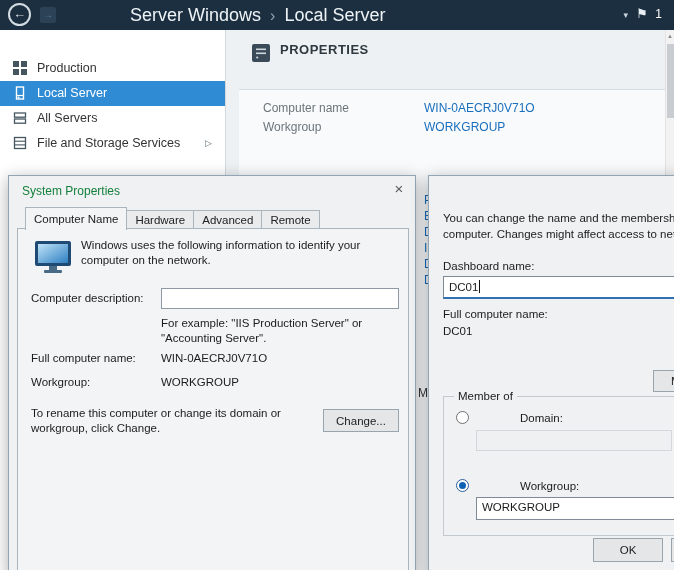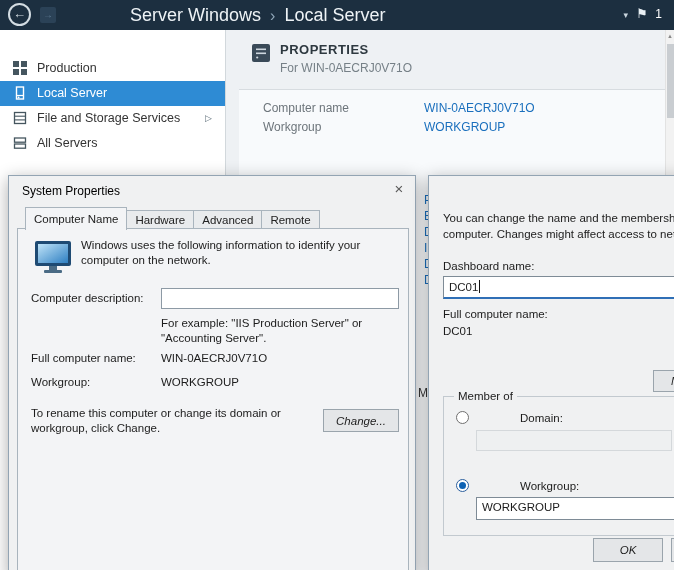--- a/index.html
+++ b/index.html
@@ -37,39 +37,39 @@
   .props-title { position:absolute; left:54px; top:12px; font-size:13px; font-weight:bold; letter-spacing:.5px; color:#2e3940; }
   .props-sub { position:absolute; left:54px; top:31px; font-size:12px; color:#768087; }
   .props-body { position:absolute; left:13px; top:59px; width:426px; height:481px; background:#f8fafc; border-top:1px solid #d7dce0; }
   .prop-label { position:absolute; left:37px; font-size:12px; color:#6d757b; white-space:nowrap; }
   .prop-value { position:absolute; left:198px; font-size:12px; color:#1a6fbd; text-decoration:none; white-space:nowrap; }
   .frag { position:absolute; left:192px; top:356px; font-size:12px; color:#333; }
 
   
   .dlg { position:absolute; background:#f0f1f2; border:1px solid #93a4b3; box-shadow:0 4px 16px rgba(0,0,0,.33);
          font-size:11.5px; color:#1c1c1c; }
-  .dlg-title { position:absolute; left:13px; top:8px; font-size:12px; color:#000000; white-space:nowrap; }
+  .dlg-title { position:absolute; left:13px; top:8px; font-size:12px; color:#15803d; white-space:nowrap; }
   .dlg-close { position:absolute; right:0; top:0; width:32px; height:26px; text-align:center; line-height:26px;
                font-size:15px; color:#5a5a5a; }
   #sysprops { left:8px; top:175px; width:408px; height:402px; }
   #sysprops .page-box { position:absolute; left:8px; top:52px; width:392px; height:350px; background:#f3f4f6;
                         border:1px solid #a9b4bd; border-bottom:none; }
   .tabs { position:absolute; left:16px; top:30px; height:23px; display:flex; align-items:flex-end; z-index:2; }
   .tab { height:19px; padding:3px 8px; background:#e9ebed; border:1px solid #a9b4bd; border-bottom:1px solid #a9b4bd;
          margin-right:-1px; font-size:11.5px; color:#222; white-space:nowrap; }
   .tab.active { height:23px; padding-top:5px; background:#f3f4f6; border-bottom:none; margin-bottom:-1px; z-index:3; }
   .monitor { position:absolute; left:24px; top:64px; }
   .sp-intro { position:absolute; left:72px; top:62px; width:330px; line-height:15px; }
   .sp-label { position:absolute; left:22px; white-space:nowrap; }
   .sp-value { position:absolute; left:152px; white-space:nowrap; }
   .sp-input { position:absolute; left:152px; top:112px; width:238px; height:21px; background:#fff;
               border:1px solid #8d9aa5; font-size:11.5px; padding:0 4px; font-family:inherit; }
   .sp-example { position:absolute; left:152px; top:140px; width:232px; line-height:15px; }
   .sp-hint { position:absolute; left:22px; top:230px; width:270px; line-height:15px; }
-  .btn { background:#e4e6e8; border:1px solid #9aa4ac; font-size:11.5px; color:#1c1c1c; font-family:inherit;font-style:italic; }
+  .btn { background:#e4e6e8; border:1px solid #9aa4ac; font-size:11.5px; color:#1c1c1c; font-family:inherit; }
   #change-btn { position:absolute; left:314px; top:233px; width:76px; height:23px; }
 
   #namechange { left:428px; top:175px; width:262px; height:402px; }
   .nc-line { position:absolute; left:14px; white-space:nowrap; }
   .nc-field { position:absolute; left:14px; top:100px; width:244px; height:23px; background:#fff;
               border:1px solid #7e8b96; border-bottom:2px solid #2f6fb6; padding:3px 5px; white-space:nowrap; }
   .text-caret { display:inline-block; width:1px; height:13px; background:#111; margin-left:1px; vertical-align:-2px; }
   #more-btn { position:absolute; left:224px; top:194px; width:72px; height:22px; }
   .groupbox { position:absolute; left:14px; top:220px; width:242px; height:140px; border:1px solid #c2c9cf; }
   .group-label { position:absolute; left:10px; top:-7px; background:#f0f1f2; padding:0 4px; }
@@ -116,50 +116,49 @@
     <div class="nav-item selected">
       <svg class="nicon" viewBox="0 0 14 14">
         <rect x="3.5" y="1" width="7" height="12" fill="none" stroke="currentColor" stroke-width="1.4"></rect>
         <line x1="3.5" y1="9.5" x2="10.5" y2="9.5" stroke="currentColor" stroke-width="1.2"></line>
         <circle cx="5.6" cy="11.4" r="0.9" fill="currentColor"></circle>
       </svg>
       <span>Local Server</span>
     </div>
     <div class="nav-item">
       <svg class="nicon" viewBox="0 0 14 14">
+        <rect x="1.5" y="2" width="11" height="4.2" fill="none" stroke="currentColor" stroke-width="1.3"></rect>
+        <rect x="1.5" y="8" width="11" height="4.2" fill="none" stroke="currentColor" stroke-width="1.3"></rect>
+      </svg>
+      <span>All Servers</span>
+    </div>
+    <div class="nav-item">
+      <svg class="nicon" viewBox="0 0 14 14">
         <rect x="1.5" y="1.5" width="11" height="11" fill="none" stroke="currentColor" stroke-width="1.3"></rect>
         <line x1="1.5" y1="5.2" x2="12.5" y2="5.2" stroke="currentColor" stroke-width="1.1"></line>
         <line x1="1.5" y1="8.9" x2="12.5" y2="8.9" stroke="currentColor" stroke-width="1.1"></line>
       </svg>
       <span>File and Storage Services</span>
       <span class="expander">▷</span>
-    </div>
-    <div class="nav-item">
-      <svg class="nicon" viewBox="0 0 14 14">
-        <rect x="1.5" y="2" width="11" height="4.2" fill="none" stroke="currentColor" stroke-width="1.3"></rect>
-        <rect x="1.5" y="8" width="11" height="4.2" fill="none" stroke="currentColor" stroke-width="1.3"></rect>
-      </svg>
-      <span>All Servers</span>
     </div>
   </nav>
 
   <main class="content">
     <div class="scrollbar">
       <span class="sb-arrow">▲</span>
       <div class="sb-thumb"></div>
     </div>
 
     <svg class="tile-icon" width="18" height="18" viewBox="0 0 18 18">
       <rect width="18" height="18" rx="2" fill="#3a4a58"></rect>
       <rect x="4" y="4.5" width="10" height="1.6" fill="#cfd8df"></rect>
       <rect x="4" y="8.5" width="10" height="1.6" fill="#cfd8df"></rect>
       <circle cx="5.2" cy="13.5" r="1.1" fill="#cfd8df"></circle>
     </svg>
     <div class="props-title">PROPERTIES</div>
-    <div class="props-sub">For WIN-0AECRJ0V71O</div>
     <div class="props-body"></div>
 
     <span class="prop-label" style="top:71px">Computer name</span>
     <a class="prop-value" style="top:71px">WIN-0AECRJ0V71O</a>
     <span class="prop-label" style="top:90px">Workgroup</span>
     <a class="prop-value" style="top:90px">WORKGROUP</a>
 
     <a class="prop-value" style="top:163px">Public: On</a>
     <a class="prop-value" style="top:179px">Enabled</a>
     <a class="prop-value" style="top:195px">Disabled</a>

